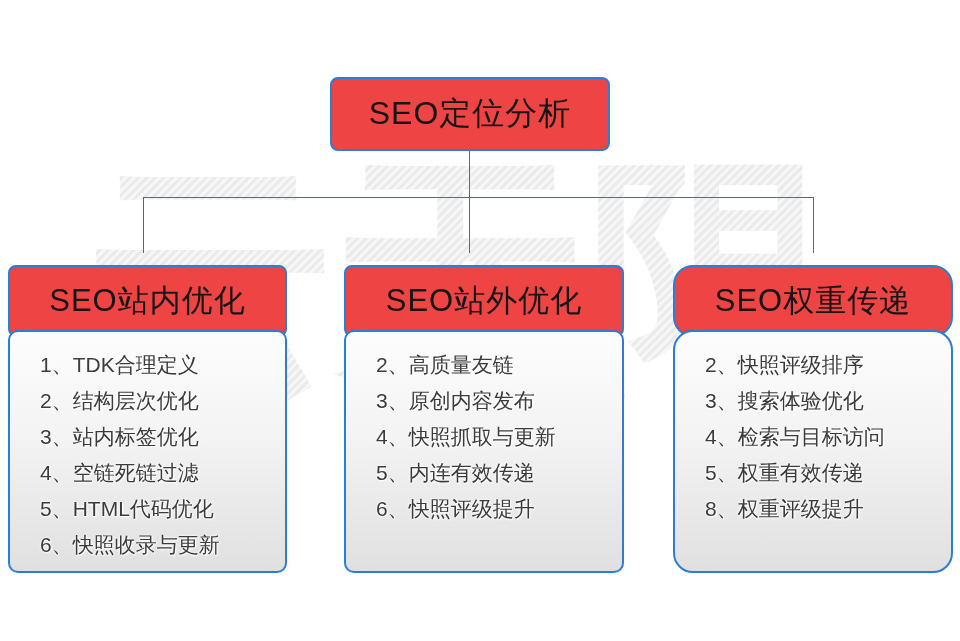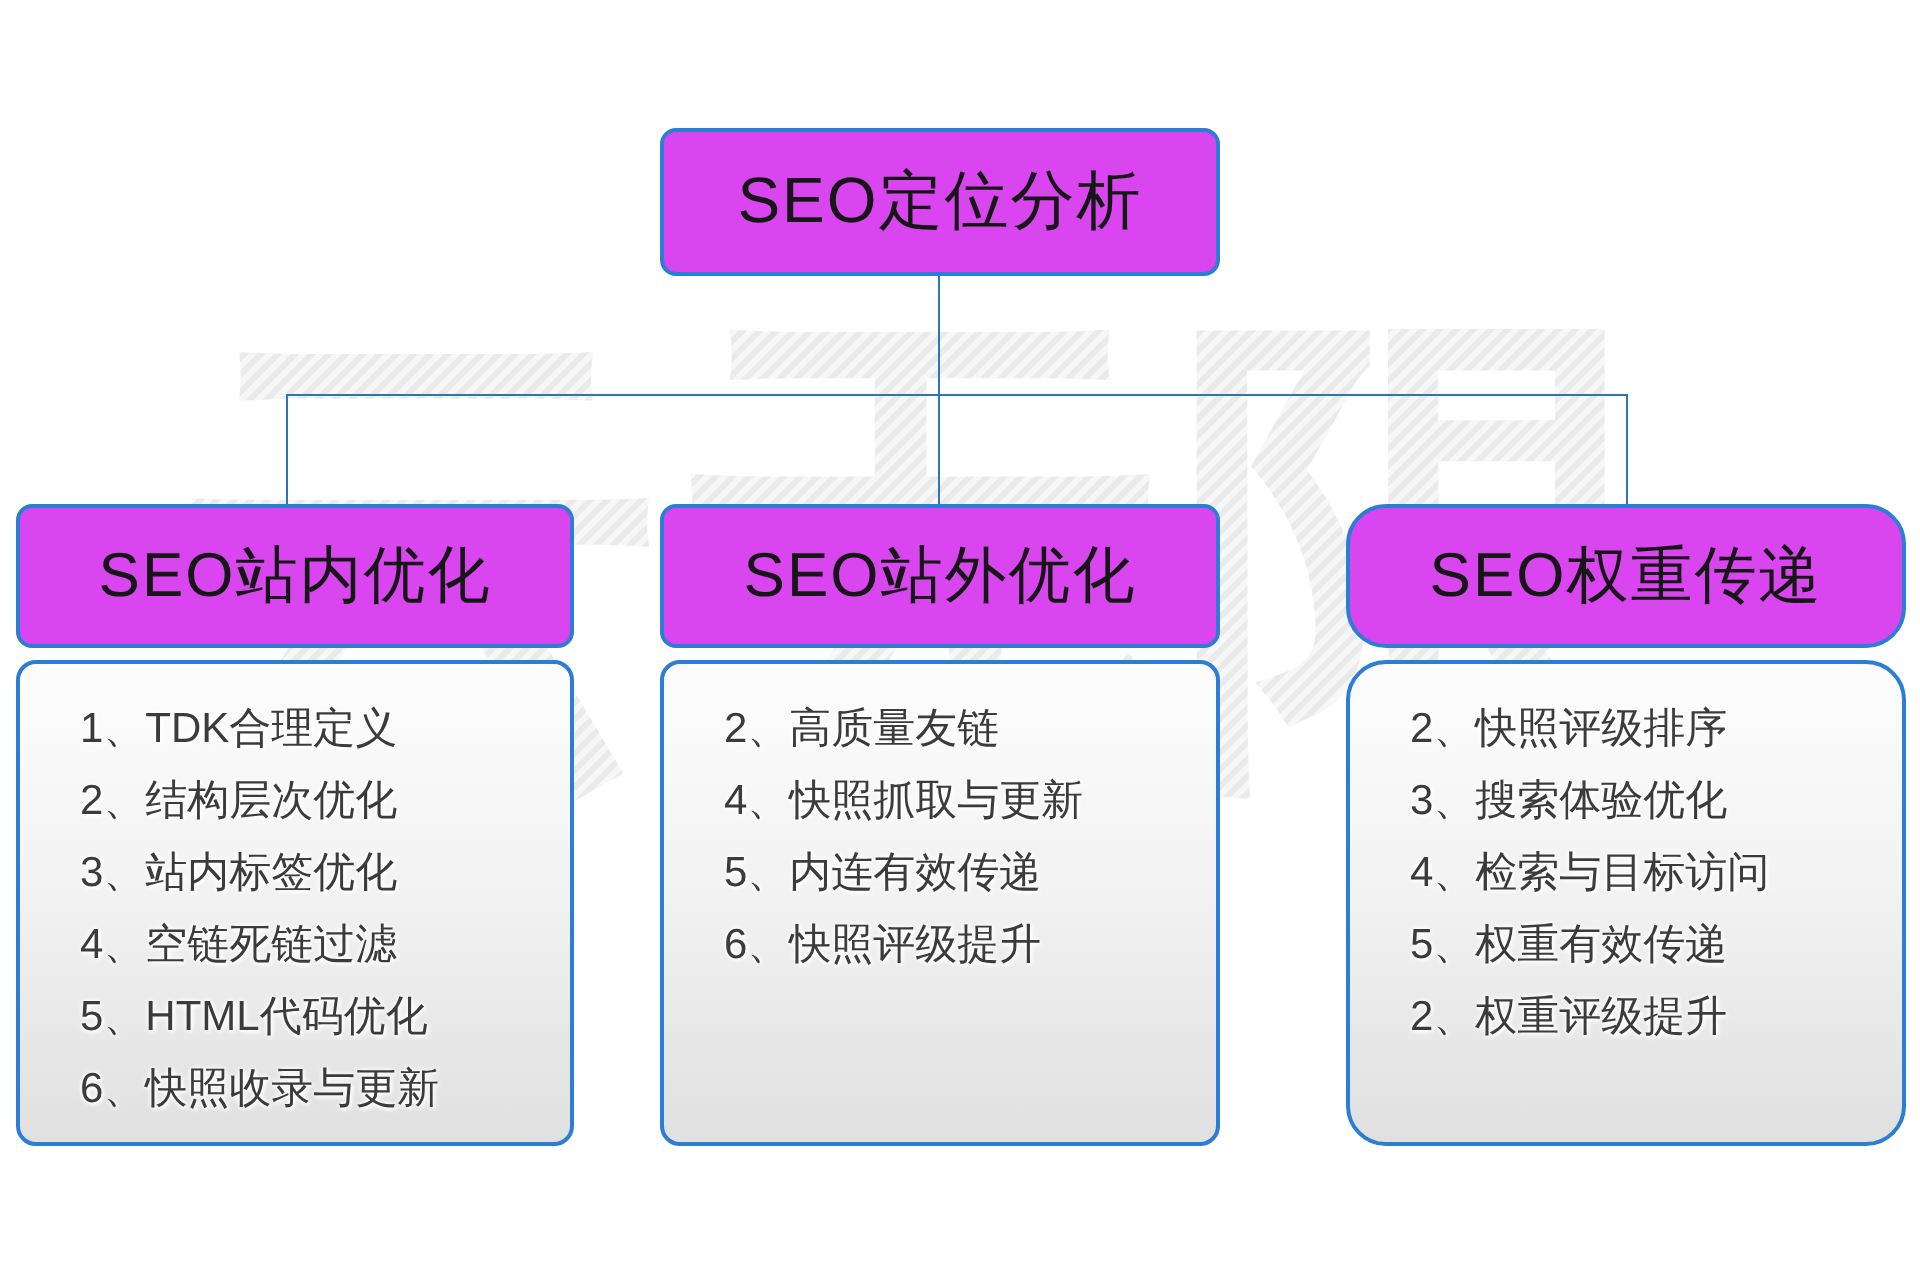--- a/index.html
+++ b/index.html
@@ -13,34 +13,35 @@
   
   .line{position:absolute;background:#2e75b6;z-index:1;}
   .l-top-v{left:469px;top:138px;width:1px;height:60px;}
   .l-h{left:143px;top:197px;width:671px;height:1px;}
   .l-drop-left{left:143px;top:197px;width:1px;height:56px;}
   .l-drop-mid{left:469px;top:197px;width:1px;height:56px;}
   .l-drop-right{left:813px;top:197px;width:1px;height:56px;}
   
   .box{
     position:absolute;z-index:2;box-sizing:border-box;
-    background:#d946ef;border:2px solid #2b7ed3;border-radius:8px;
+    background:#ef4444;border:2px solid #2b7ed3;border-radius:8px;
     display:flex;align-items:center;justify-content:center;
     color:#161616;
+    margin-top:13px;
   }
   .root-box{left:330px;top:64px;width:280px;height:74px;font-size:32px;letter-spacing:1px;}
   .head-box{top:252px;height:72px;font-size:31px;letter-spacing:1px;}
   .panel{
     position:absolute;top:330px;height:243px;z-index:2;box-sizing:border-box;
     border:2px solid #2b7ed3;border-radius:10px;
     background:linear-gradient(180deg,#fdfdfd 0%,#f3f3f3 45%,#e0e0e0 100%);
     padding:15px 10px 0 30px;
   }
   .c0{left:8px;width:279px;justify-content:center;}
-  .c1{left:330px;width:280px;}
+  .c1{left:344px;width:280px;}
   .c2{left:673px;width:280px;border-radius:20px;}
   .li{
     height:36px;line-height:36px;font-size:21px;color:#3b3b3b;
     white-space:nowrap;
     text-shadow:0 0 3px #ffffff,0 0 2px #ffffff,1px 1px 2px #ffffff;
   }
 </style>
 </head>
 <body>
 
@@ -80,26 +81,27 @@
     <div class="li">1、TDK合理定义</div>
     <div class="li">2、结构层次优化</div>
     <div class="li">3、站内标签优化</div>
     <div class="li">4、空链死链过滤</div>
     <div class="li">5、HTML代码优化</div>
     <div class="li">6、快照收录与更新</div>
   </div>
 
   <div class="panel c1">
     <div class="li">2、高质量友链</div>
+    <div class="li">3、原创内容发布</div>
     <div class="li">4、快照抓取与更新</div>
     <div class="li">5、内连有效传递</div>
     <div class="li">6、快照评级提升</div>
   </div>
 
   <div class="panel c2">
     <div class="li">2、快照评级排序</div>
     <div class="li">3、搜索体验优化</div>
     <div class="li">4、检索与目标访问</div>
     <div class="li">5、权重有效传递</div>
-    <div class="li">2、权重评级提升</div>
+    <div class="li">8、权重评级提升</div>
   </div>
 
 </div>
 
 </body></html>

